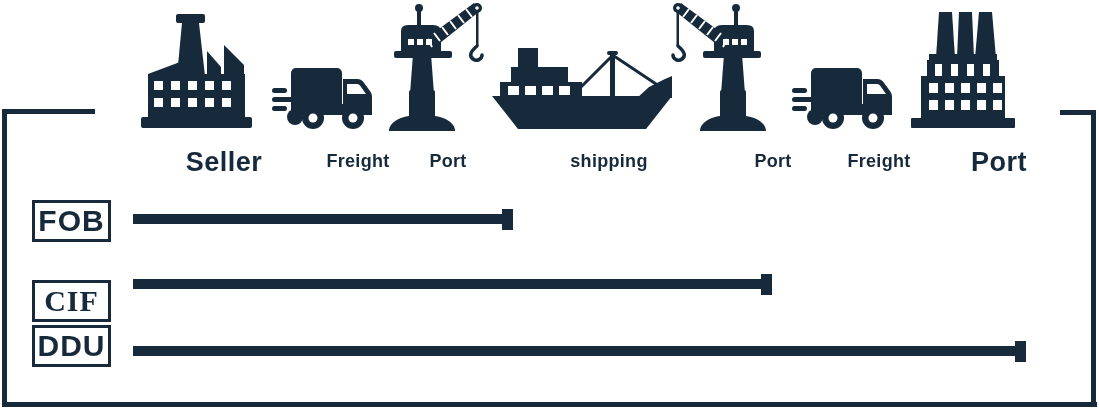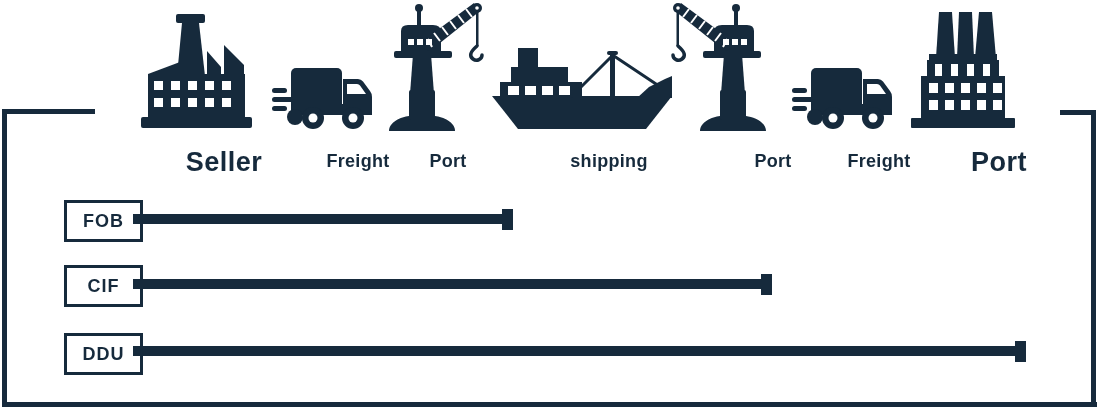--- a/index.html
+++ b/index.html
@@ -27,37 +27,37 @@
   .label-big{font-size:27px;letter-spacing:0.5px;}
   .label-small{font-size:18px;letter-spacing:0.3px;}
 
   .term-box{
     position:absolute;
     left:32px;width:79px;height:42px;
     border:3.5px solid var(--ink,#162a3c);
     box-sizing:border-box;
     display:flex;align-items:center;justify-content:center;
     color:var(--ink,#162a3c);
-    font-size:18px;font-weight:800;letter-spacing:1px;margin-left:32px;
+    font-size:30px;font-weight:800;letter-spacing:1px;
   }
   .term-bar{
     position:absolute;
     left:133px;height:10px;
     background:var(--ink,#162a3c);
   }
   .term-bar::after{
     content:"";
     position:absolute;
     right:0;top:-5.5px;
     width:11px;height:21px;
     background:var(--ink,#162a3c);
   }
   .box-fob{top:200px;}
-  .box-cif{top:265px;}
-  .box-ddu{top:333px;}
+  .box-cif{top:280px;font-family:Liberation Serif, serif;}
+  .box-ddu{top:325px;}
   .bar-fob{top:214px;}
   .bar-cif{top:279px;}
   .bar-ddu{top:346px;}
 
   .frame{position:absolute;background:var(--ink,#162a3c);}
   .frame-left-stub {left:2px;top:109px;width:93px;height:5px;}
   .frame-left-vert {left:2px;top:109px;width:5px;height:298px;}
   .frame-bottom    {left:2px;top:402px;width:1095px;height:5px;}
   .frame-right-vert{left:1091px;top:110px;width:5px;height:297px;}
   .frame-right-stub{left:1060px;top:110px;width:36px;height:5px;}

